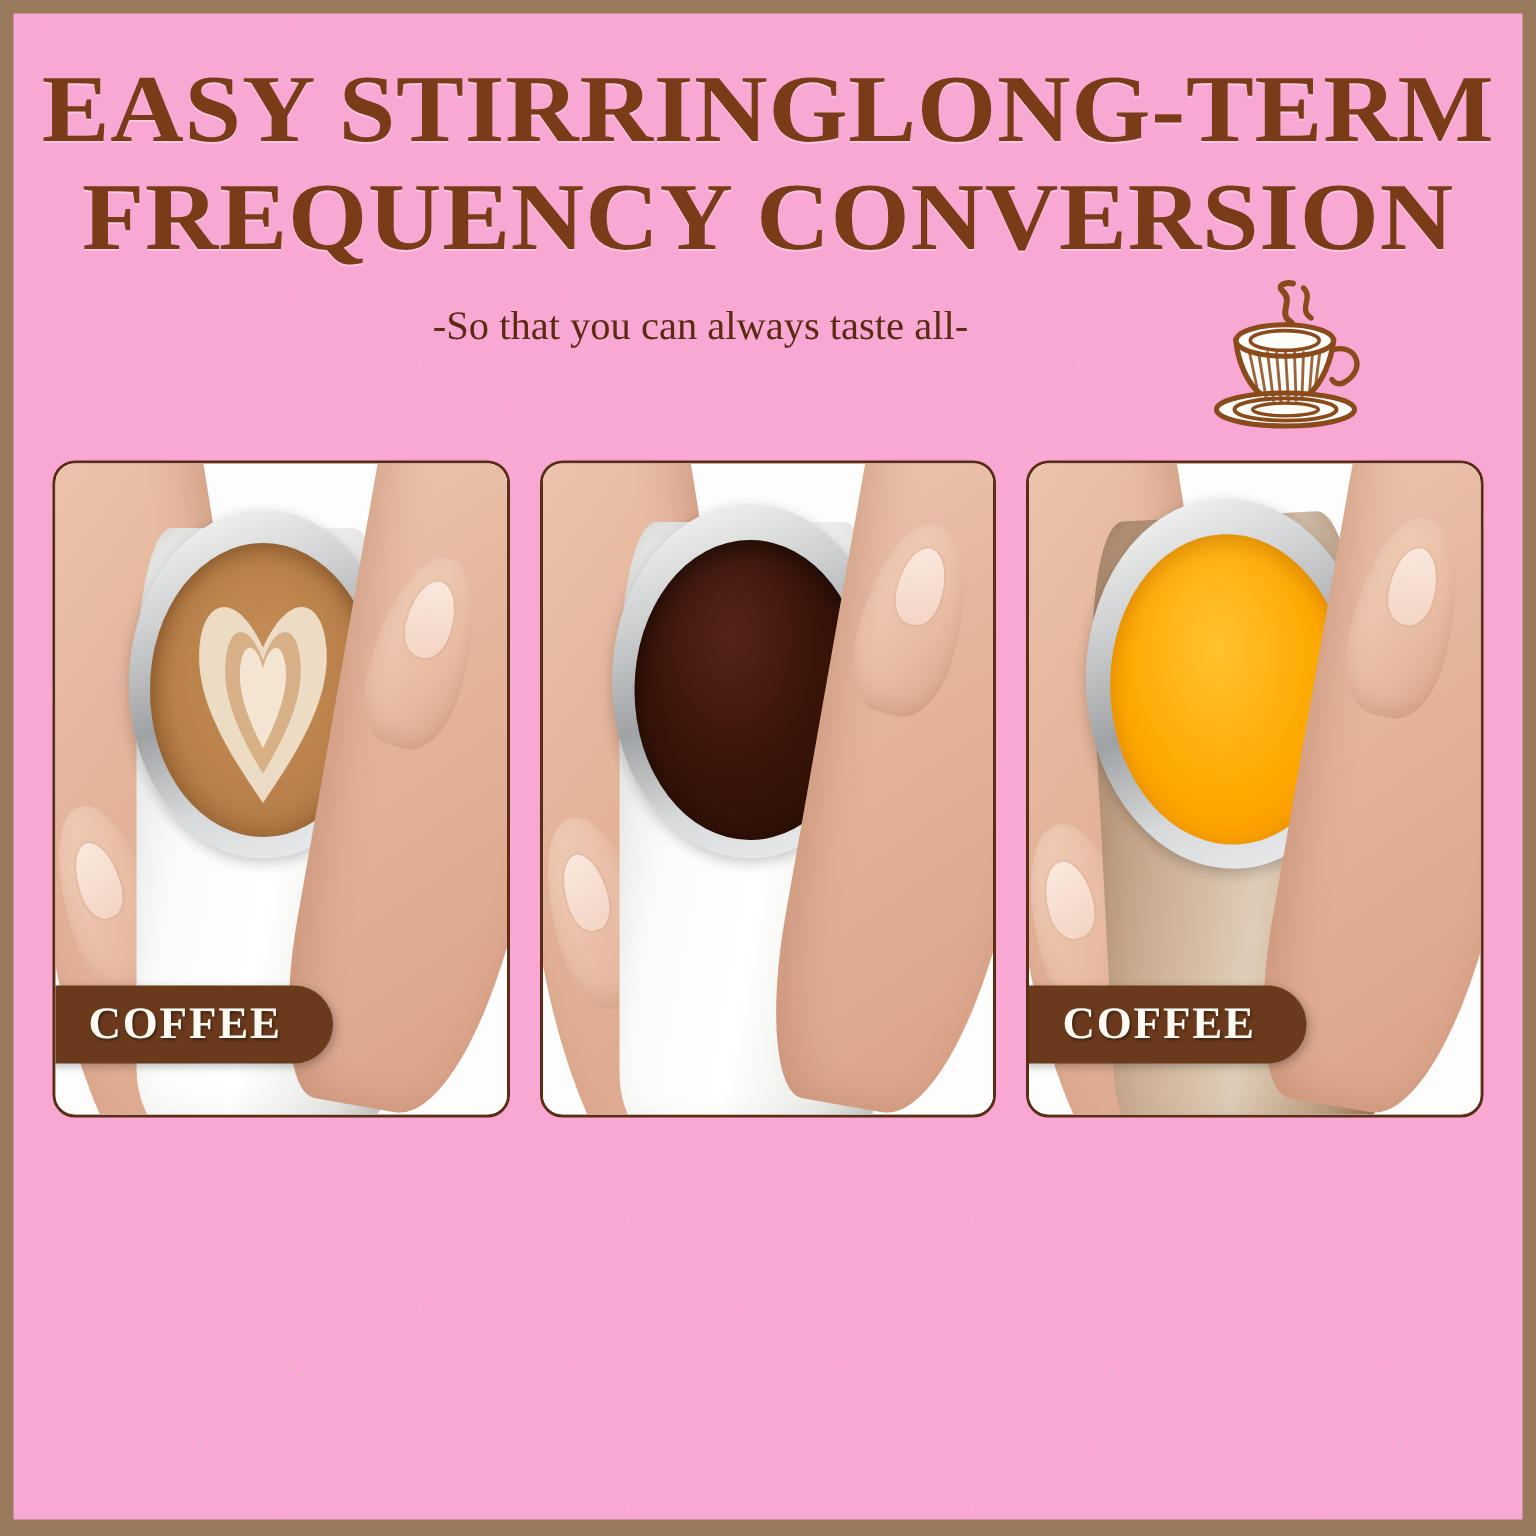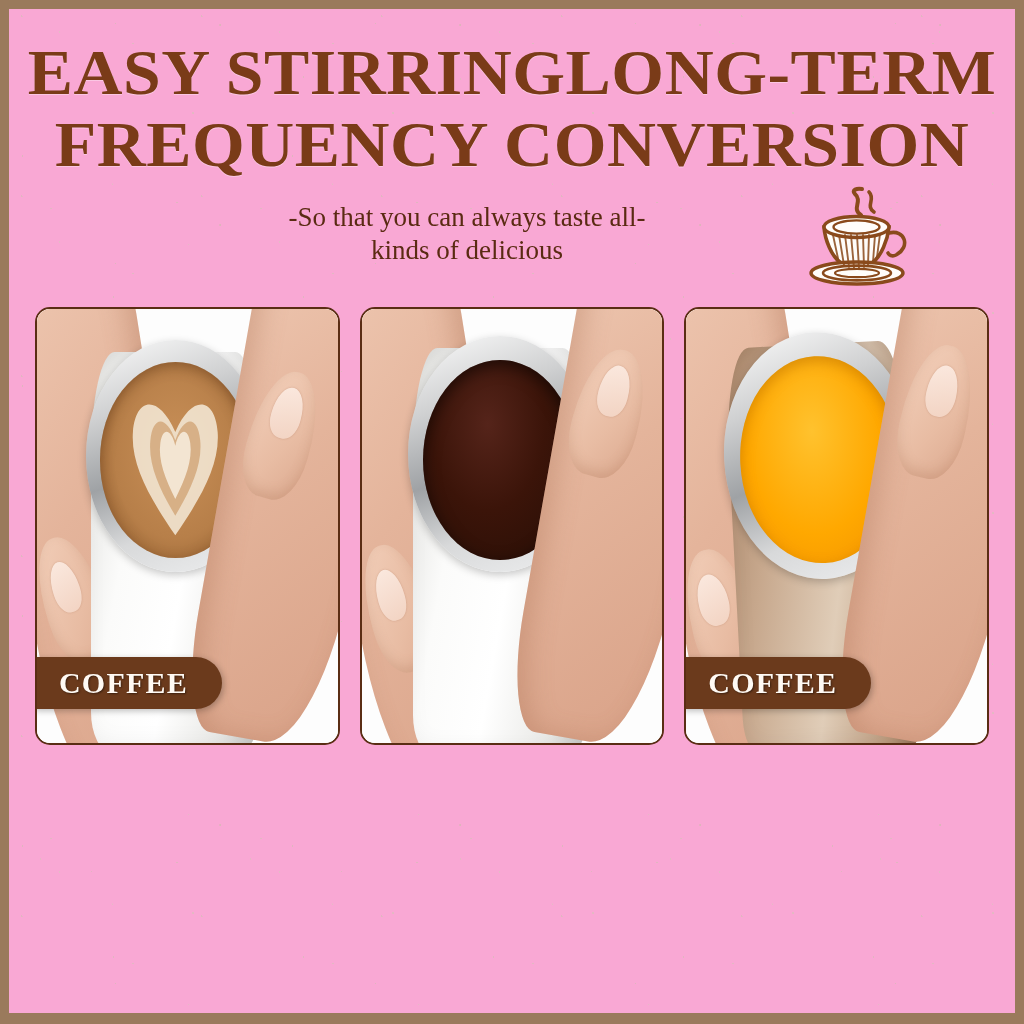--- a/index.html
+++ b/index.html
@@ -229,21 +229,20 @@
   <div id="page">
 
     <div id="headline">
       <div class="title-line">EASY STIRRINGLONG-TERM</div>
       <div class="title-line">FREQUENCY CONVERSION</div>
     </div>
 
     <div id="sub-row">
       <div id="subtitle">
         <div>-So that you can always taste all-</div>
-        <div>kinds of delicious</div>
       </div>
 
       <svg id="cup-icon" viewBox="0 0 120 106">
         <g fill="none" stroke="#8a4a1c" stroke-width="3.4" stroke-linecap="round">
 
           <path d="M62 30 C 52 24, 64 16, 56 9 C 52 5, 58 3, 63 4" stroke-width="4"></path>
           <path d="M75 27 C 66 21, 77 14, 70 7" stroke-width="3.6"></path>
 
           <path d="M25 42 C 25 42, 28 82, 58 84 C 86 82, 90 42, 90 42 Z" stroke-width="3.6" fill="#fffdfa"></path>
 

